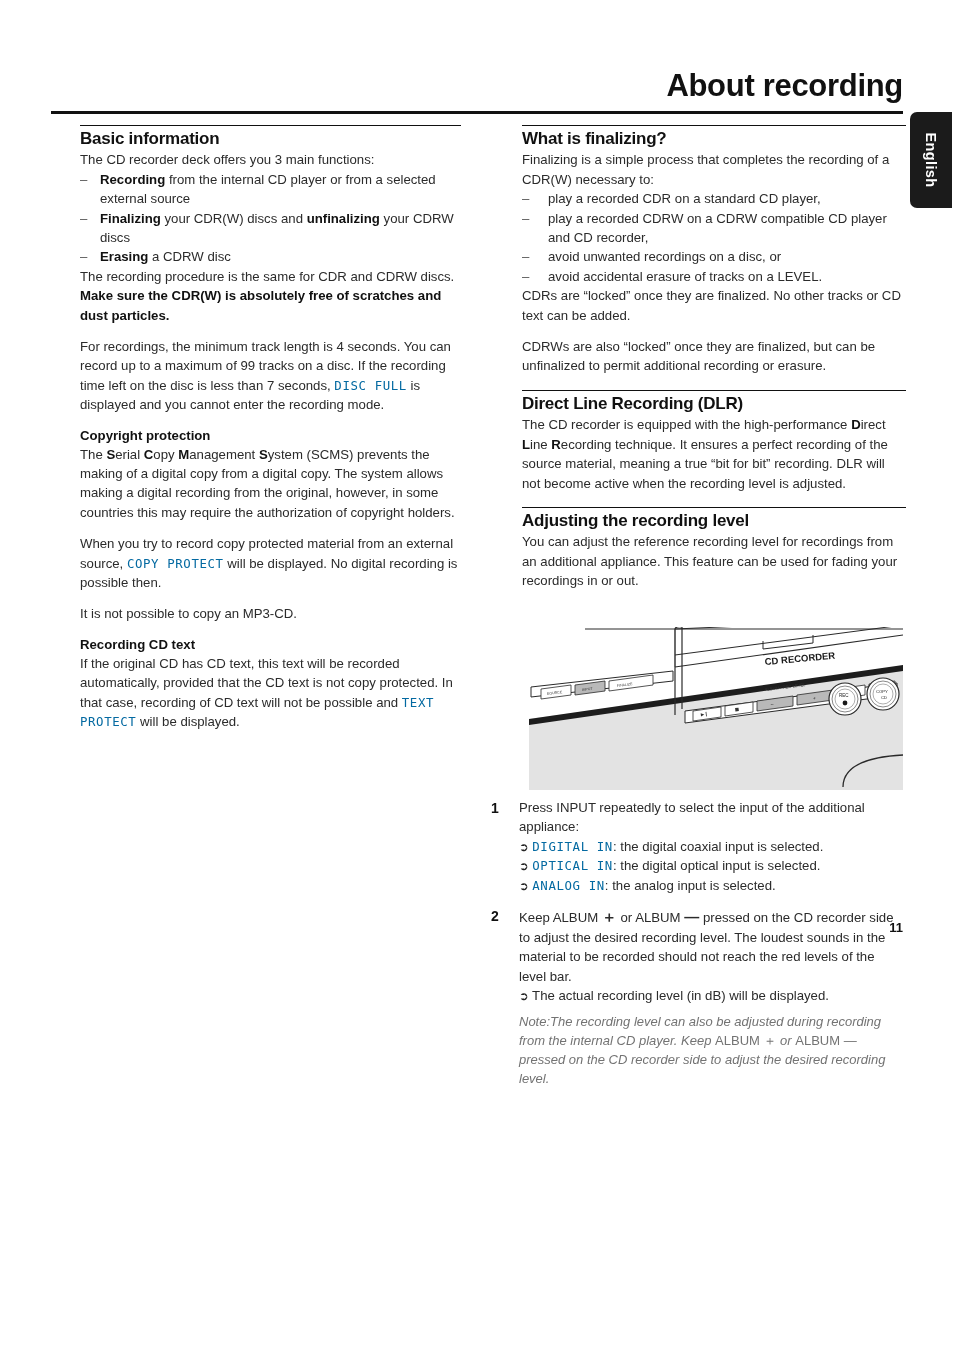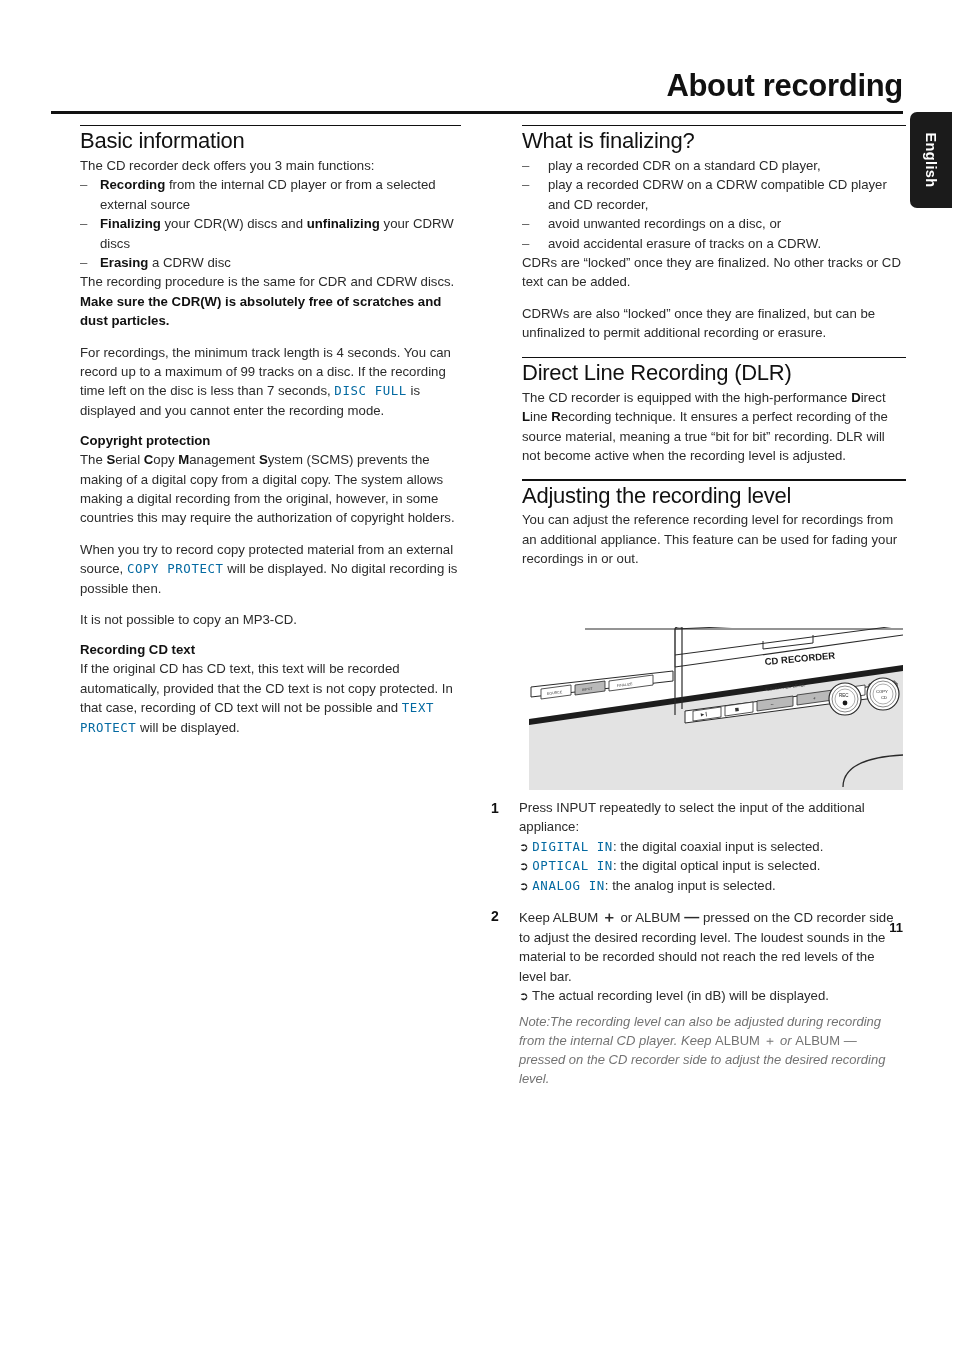--- a/index.html
+++ b/index.html
@@ -52,22 +52,22 @@
 
   
   .col{position:absolute;top:125px;}
   .col-left{left:80px;width:381px;}
   .col-right{left:522px;width:384px;}
 
   
   .sec{margin-bottom:0;}
   .sec-rule{height:1.4px;background:#111;width:100%;}
   h2{
-    font-size:22px;
-    font-weight:normal;
+    font-size:17px;
+    font-weight:bold;
     margin:3px 0 2px 0;
     letter-spacing:-0.25px;
     color:#111;
     line-height:1.12;
   }
   h3{
     font-size:13.2px;
     font-weight:bold;
     margin:13px 0 0 0;
     color:#111;
@@ -193,26 +193,27 @@
     <h3>Recording CD text</h3>
     <p><span>If the original CD has CD text, this text will be recorded automatically, provided that the CD text is not copy protected. In that case, recording of CD text will not be possible and </span><span class="lcd">TEXT PROTECT</span><span> will be displayed.</span></p>
 
   </div>
 
   <div class="col col-right">
 
     <div class="sec">
       <div class="sec-rule"></div>
       <h2>What is finalizing?</h2>
+      <p>Finalizing is a simple process that completes the recording of a CDR(W) necessary to:</p>
 
       <ul class="dash wide">
         <li><span class="dash">–</span><span>play a recorded CDR on a standard CD player,</span></li>
         <li><span class="dash">–</span><span>play a recorded CDRW on a CDRW compatible CD player and CD recorder,</span></li>
         <li><span class="dash">–</span><span>avoid unwanted recordings on a disc, or</span></li>
-        <li><span class="dash">–</span><span>avoid accidental erasure of tracks on a CDRW.</span></li>
+        <li><span class="dash">–</span><span>avoid accidental erasure of tracks on a LEVEL.</span></li>
       </ul>
 
       <p>CDRs are “locked” once they are finalized. No other tracks or CD text can be added.</p>
       <p>CDRWs are also “locked” once they are finalized, but can be unfinalized to permit additional recording or erasure.</p>
     </div>
 
     <div class="sec" style="margin-top:14px;">
       <div class="sec-rule"></div>
       <h2>Direct Line Recording (DLR)</h2>
       <p><span>The CD recorder is equipped with the high-performance </span><b>D</b><span>irect </span><b>L</b><span>ine </span><b>R</b><span>ecording</span><span> technique. It ensures a perfect recording of the source material, meaning a true “bit for bit” recording. DLR will not become active when the recording level is adjusted.</span></p>

